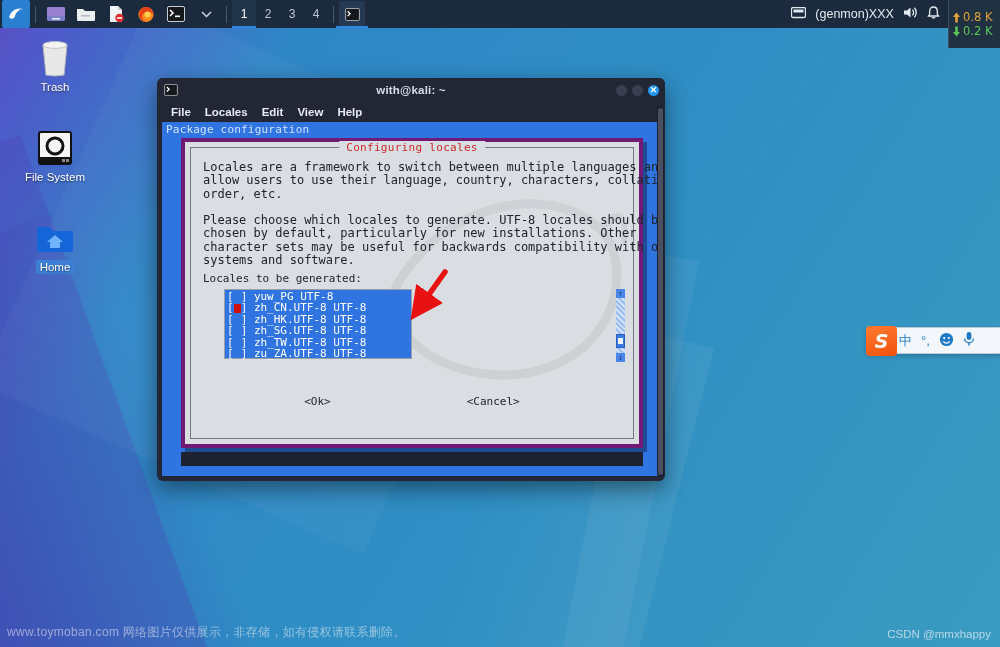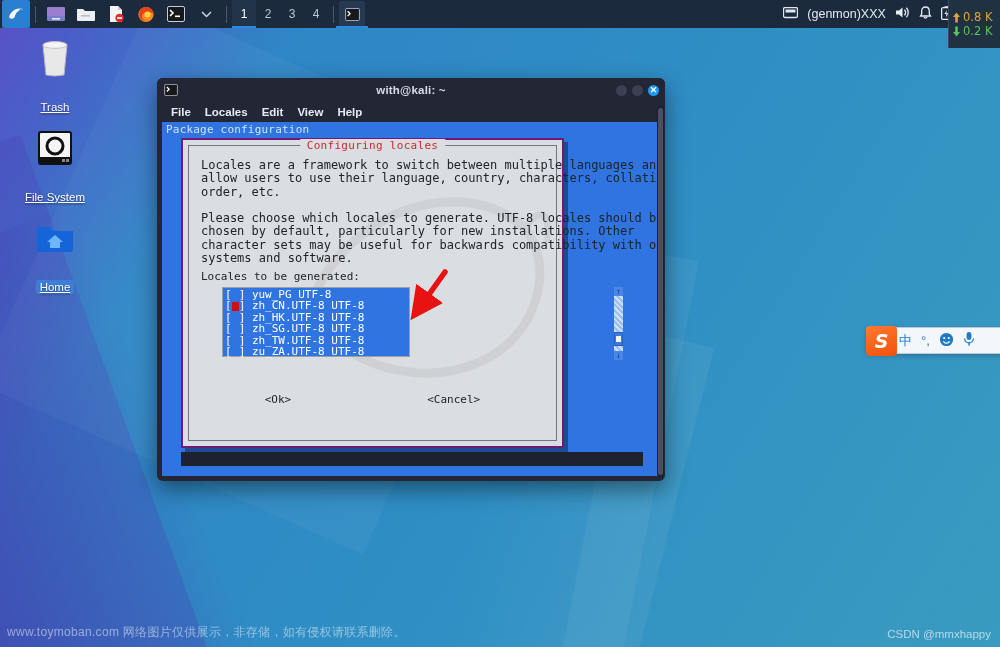--- a/index.html
+++ b/index.html
@@ -82,21 +82,21 @@
   .task-item {
     width:26px; height:26px; position:relative;
     background:#253a52; border-radius:2px;
     display:flex; align-items:center; justify-content:center;
   }
   .task-item:after{
     content:""; position:absolute; left:-3px; right:-3px; bottom:-1px; height:2px;
     background:#2e86e0;
   }
   #panel-spacer { flex:1; }
-  #tray { display:flex; align-items:center; gap:9px; padding-right:14px; }
+  #tray { display:flex; align-items:center; gap:9px; padding-right:6px; }
   #tray .tray-text { font-size:12.5px; color:#e3e9f0; }
   #clock { font-size:12.5px; color:#e8eef4; letter-spacing:.2px; }
 
   
   #netmon {
     position:absolute; right:0; top:0; width:52px; height:48px;
     background:#203241;
     border-left:1px solid #3a4c5e;
     display:flex; flex-direction:column; justify-content:center;
     padding-left:3px; z-index:60;
@@ -106,21 +106,21 @@
   #netmon .down { color:#5ac45a; display:flex; align-items:center; gap:2px; }
 
   
   .dicon {
     position:absolute; width:92px;
     display:flex; flex-direction:column; align-items:center;
     color:#ffffff; font-size:11.5px;
     text-shadow:0 1px 2px rgba(0,0,0,.55);
   }
   .dicon .glyph { width:44px; height:44px; display:flex; align-items:center; justify-content:center; }
-  .dicon .lbl { margin-top:20px; padding:1px 4px; border-radius:2px;text-decoration:underline; }
+  .dicon .lbl { margin-top:0; padding:1px 4px; border-radius:2px; }
   #icon-home .lbl { background:#3d7fd6; }
 
   
   #term {
     position:absolute; left:157px; top:78px; width:508px; height:403px;
     background:#222635;
     border-radius:6px;
     box-shadow:0 8px 22px rgba(0,0,0,.45);
     z-index:20;
     overflow:hidden;
@@ -157,23 +157,23 @@
     position:absolute; right:1px; top:28px; width:7px; bottom:4px;
     background:#1c2030; border-radius:4px;
   }
   #term-scroll .thumb {
     position:absolute; left:1px; right:1px; top:2px; bottom:2px;
     background:#4a5060; border-radius:4px;
   }
 
   
   #dlg {
-    position:absolute; left:19px; top:16px; width:383px; height:310px;
+    position:absolute; left:19px; top:16px; width:462px; height:310px;
     background:#dadde1;
-    border:2px solid #701a75;
+    border:4px solid #701a75;
     box-shadow:4px 4px 0 rgba(0,0,0,.35);
   }
   #dlg-inner {
     position:absolute; inset:5px;
     border:1px solid #6f7780;
     background:#dadde1;
   }
   #dlg-title {
     position:absolute; top:-7px; left:50%; transform:translateX(-50%);
     background:#dadde1; color:#cc2b2b; font-size:11px;

